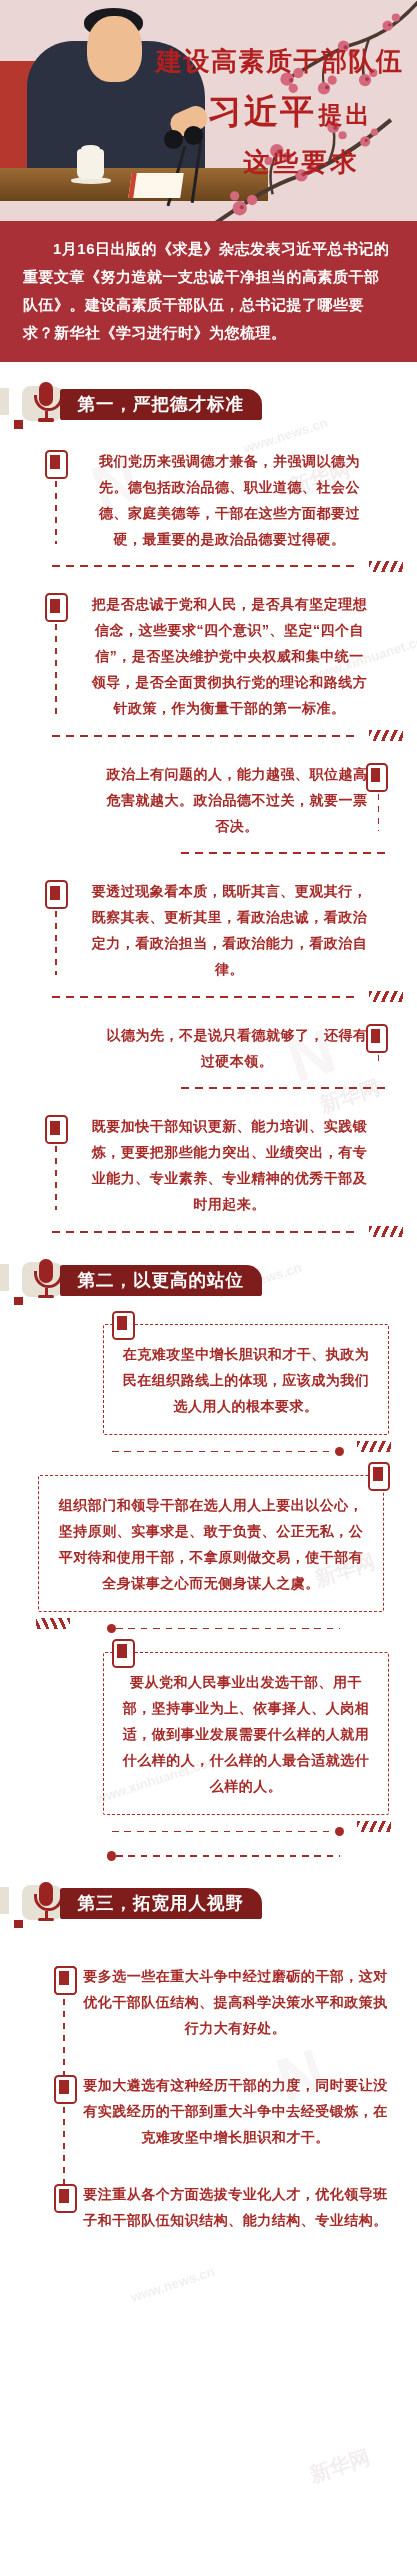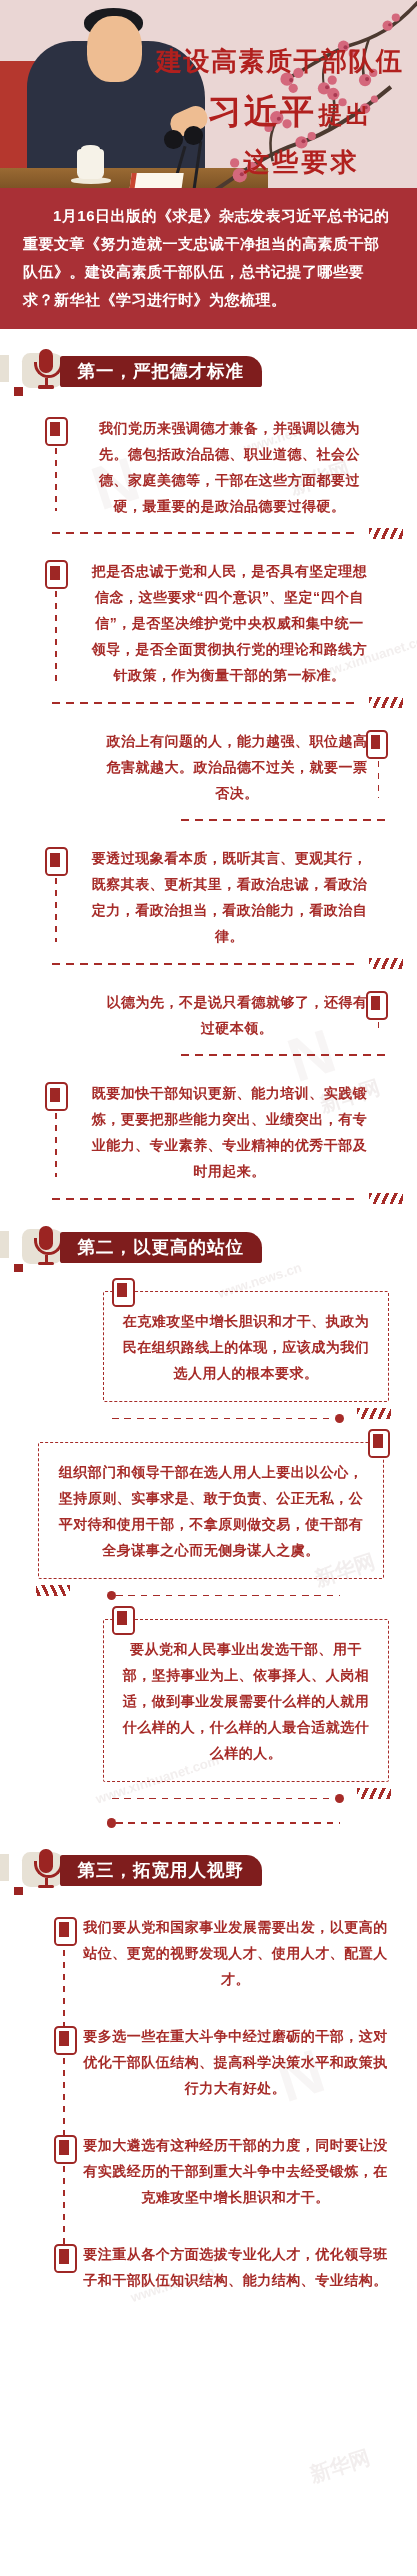--- a/index.html
+++ b/index.html
@@ -1,20 +1,20 @@
 <!DOCTYPE html>
 <html style="font-size:8.2px"><head>
 <meta charset="utf-8">
 <style>
   html,body{margin:0;padding:0;background:#ffffff;}
   body{font-family:"Liberation Sans","DejaVu Sans",sans-serif;font-weight:bold;}
   .page{position:relative;width:417px;margin:0 auto;background:#fff;overflow:hidden;min-height:2781px;}
 
   
-  .hero{position:relative;height:188px;background:#ead6d4;overflow:hidden;}
+  .hero{position:relative;height:221px;background:#ead6d4;overflow:hidden;}
   .photo{position:absolute;left:0;top:0;width:268px;height:201px;}
   .chair{position:absolute;left:-14.4px;bottom:32px;width:62px;height:108px;background:#b5372e;border-radius:11.3px 11.3px 0 0;}
   .suit{position:absolute;left:27px;bottom:30px;width:178px;height:130px;background:#2c3142;border-radius:46px 57px 0 0;}
   .collar{position:absolute;left:98px;bottom:129px;width:33px;height:24px;background:#f3efe6;clip-path:polygon(0 0,100% 0,50% 100%);}
   .head{position:absolute;left:87px;top:15.5px;width:55px;height:66px;background:#eebd92;border-radius:46% 46% 42% 42%;}
   .hair{position:absolute;left:84px;top:8.2px;width:59px;height:29px;background:#191a1e;border-radius:50% 50% 45% 45%;}
   .hand{position:absolute;left:170px;top:109px;width:38px;height:24px;background:#eebd92;border-radius:11.3px;transform:rotate(-24deg);}
   .desk{position:absolute;left:0;bottom:0;width:100%;height:33px;background:linear-gradient(#9a6a33,#6b451d);}
   .cup{position:absolute;left:77px;bottom:21.6px;width:27px;height:30px;background:#f6f2e8;border-radius:4.1px 4.1px 6.2px 6.2px;}
   .cuplid{position:absolute;left:81px;bottom:49px;width:18.5px;height:7.2px;background:#f6f2e8;border-radius:50%;}
@@ -323,21 +323,20 @@
             <span class="arc"></span>
             <span class="stem"></span>
             <span class="base"></span>
       </div>
       <div class="banner">第三，拓宽用人视野</div>
     </div>
 
     <div class="rail rail--s3">
       <div class="ritem">
         <span class="ph"></span>
-        <div class="qtx rtext">我们要从党和国家事业发展需要出发，以更高的站位、更宽的视野发现人才、使用人才、配置人才。</div>
       </div>
       <div class="ritem">
         <span class="ph"></span>
         <div class="qtx rtext">要多选一些在重大斗争中经过磨砺的干部，这对优化干部队伍结构、提高科学决策水平和政策执行力大有好处。</div>
       </div>
       <div class="ritem">
         <span class="ph"></span>
         <div class="qtx rtext">要加大遴选有这种经历干部的力度，同时要让没有实践经历的干部到重大斗争中去经受锻炼，在克难攻坚中增长胆识和才干。</div>
       </div>
       <div class="ritem">

